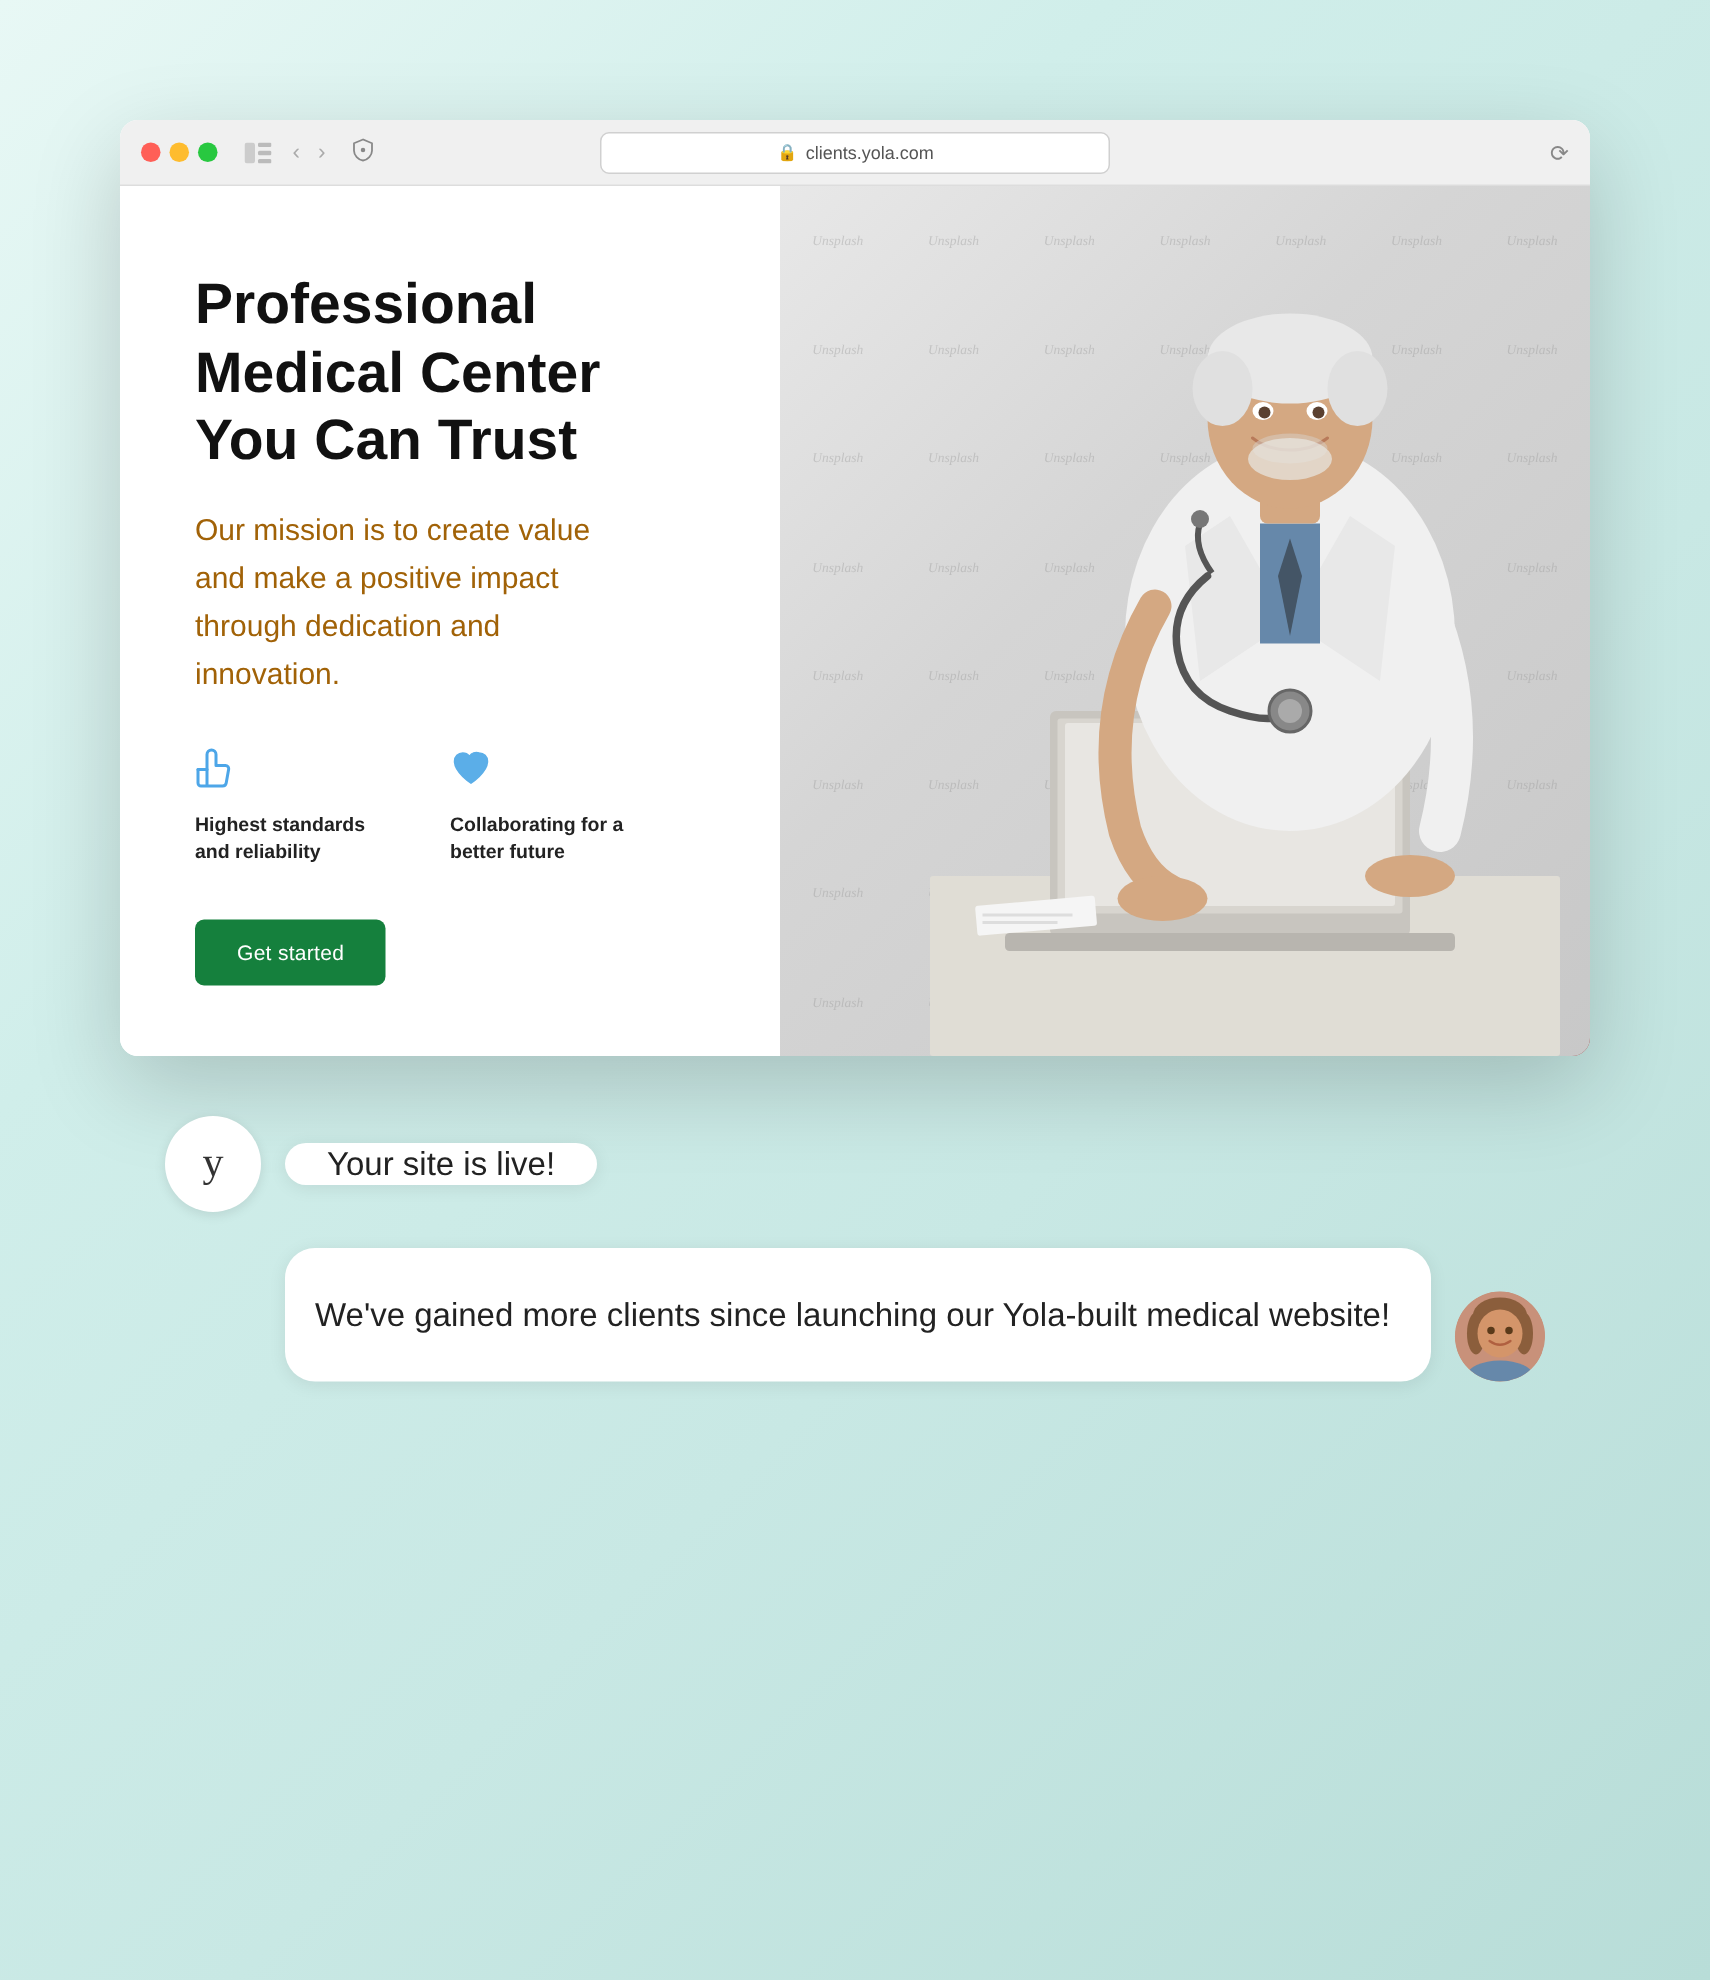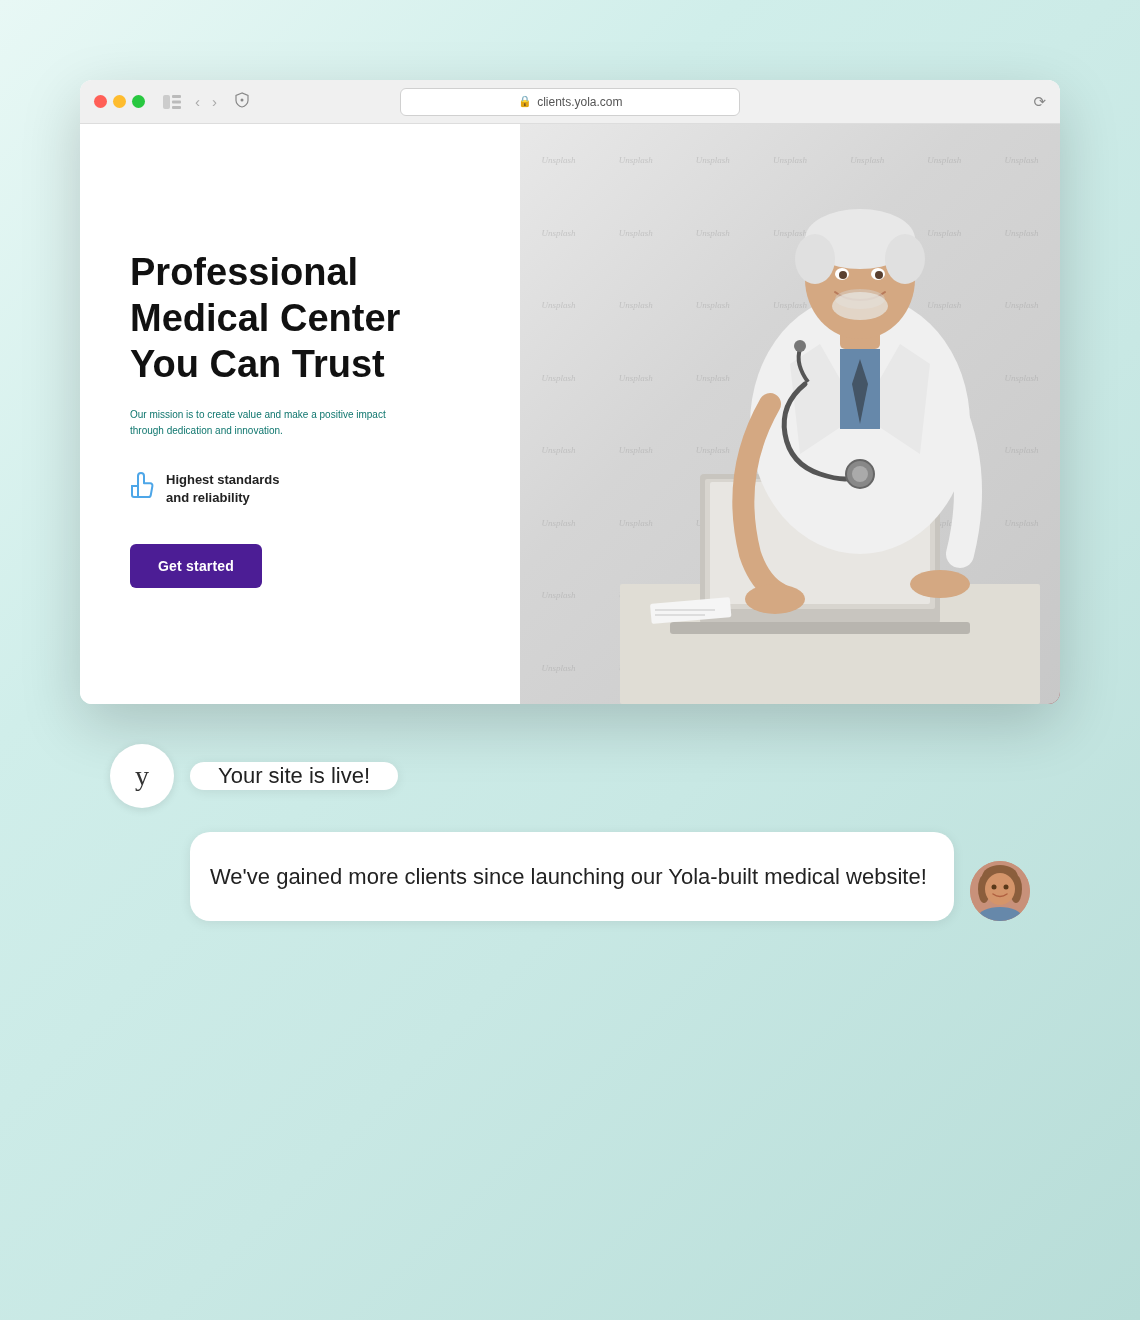--- a/index.html
+++ b/index.html
@@ -134,36 +134,36 @@
 
     .hero-title {
       font-size: 38px;
       font-weight: 800;
       color: #111;
       line-height: 1.2;
       margin-bottom: 20px;
     }
 
     .hero-subtitle {
-      font-size: 10px;
-      color: #0f766e;
+      font-size: 20px;
+      color: #a16207;
       line-height: 1.6;
       margin-bottom: 32px;
       max-width: 280px;
     }
 
     .features-row {
       display: flex;
       gap: 40px;
       margin-bottom: 36px;
     }
 
     .feature-item {
       display: flex;
-      flex-direction: row;
+      flex-direction: column;
       gap: 8px;
     }
 
     .feature-icon {
       font-size: 24px;
       color: #4da6e8;
     }
 
     .feature-icon.heart {
       color: #5baee8;
@@ -171,27 +171,27 @@
 
     .feature-label {
       font-size: 13px;
       font-weight: 700;
       color: #222;
       line-height: 1.4;
       max-width: 130px;
     }
 
     .cta-button {
-      background: #4c1d95;
+      background: #15803d;
       color: #fff;
       border: none;
       border-radius: 6px;
       padding: 14px 28px;
       font-size: 14px;
-      font-weight: 700;
+      font-weight: 400;
       cursor: pointer;
       width: fit-content;
       letter-spacing: 0.2px;
     }
 
     
     .right-panel {
       flex: 1;
       position: relative;
       overflow: hidden;
@@ -364,20 +364,29 @@
           <div class="feature-item">
             <span class="feature-icon">
               
               <svg width="28" height="28" viewBox="0 0 28 28" fill="none">
                 <path d="M8 26V13M2 15v9a2 2 0 002 2h14.4c1.2 0 2.2-.8 2.4-2l1.6-9c.3-1.4-.7-2.7-2.1-2.7H14V5c0-1.7-1.3-3-3-3S8 3.3 8 5v8" stroke="#4da6e8" stroke-width="2" stroke-linecap="round" stroke-linejoin="round"></path>
                 <path d="M2 15h6" stroke="#4da6e8" stroke-width="2" stroke-linecap="round"></path>
               </svg>
             </span>
             <span class="feature-label">Highest standards and reliability</span>
           </div>
+          <div class="feature-item">
+            <span class="feature-icon heart">
+              
+              <svg width="28" height="28" viewBox="0 0 28 28" fill="none">
+                <path d="M14 24S3 17 3 9.5C3 6.4 5.4 4 8.5 4c1.7 0 3.4.8 4.5 2.1A5.5 5.5 0 0119.5 4C22.6 4 25 6.4 25 9.5 25 17 14 24 14 24z" fill="#5baee8" stroke="#5baee8" stroke-width="1"></path>
+              </svg>
+            </span>
+            <span class="feature-label">Collaborating for a better future</span>
+          </div>
         </div>
 
         <button class="cta-button">Get started</button>
       </div>
 
       <div class="right-panel">
         <div class="doctor-image-placeholder">
 
           <div class="doctor-bg"></div>
 

